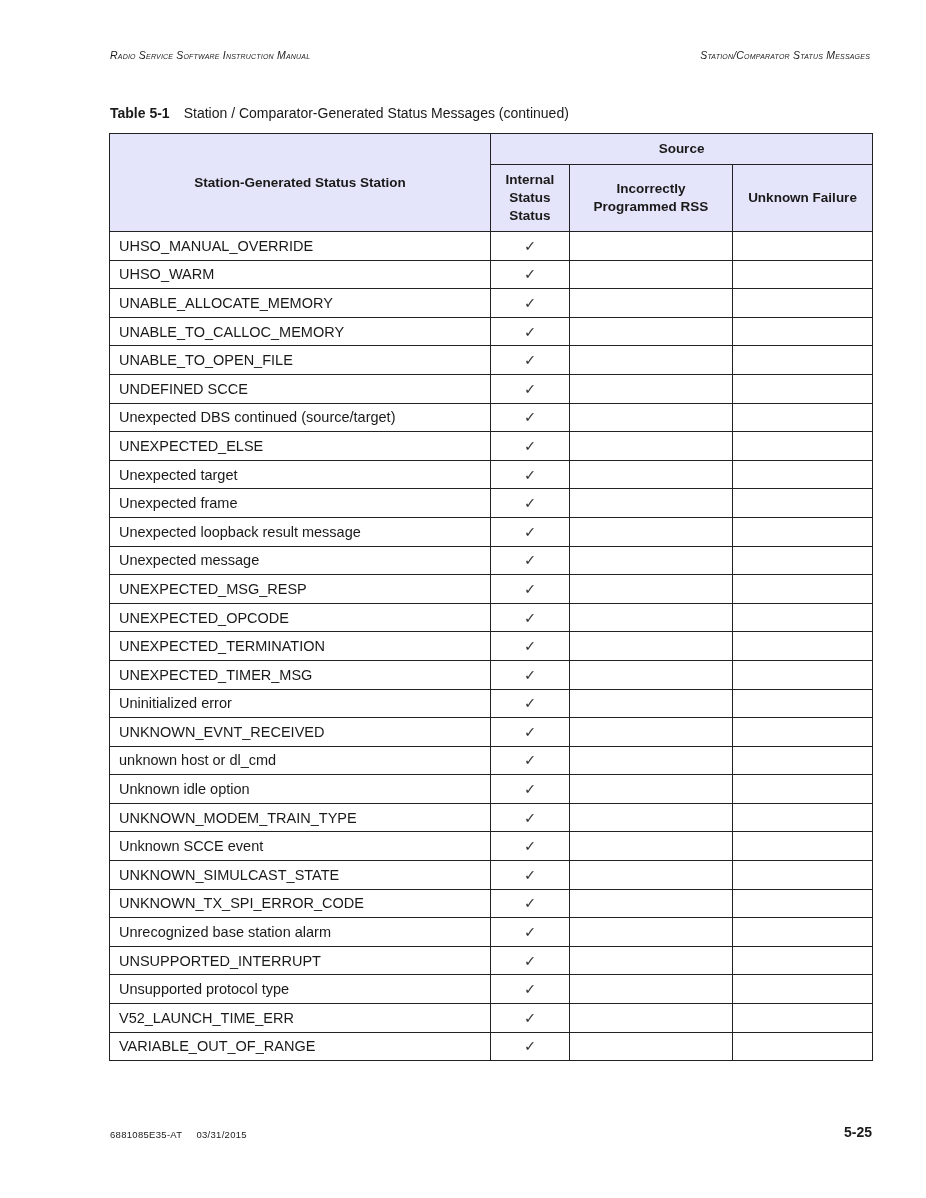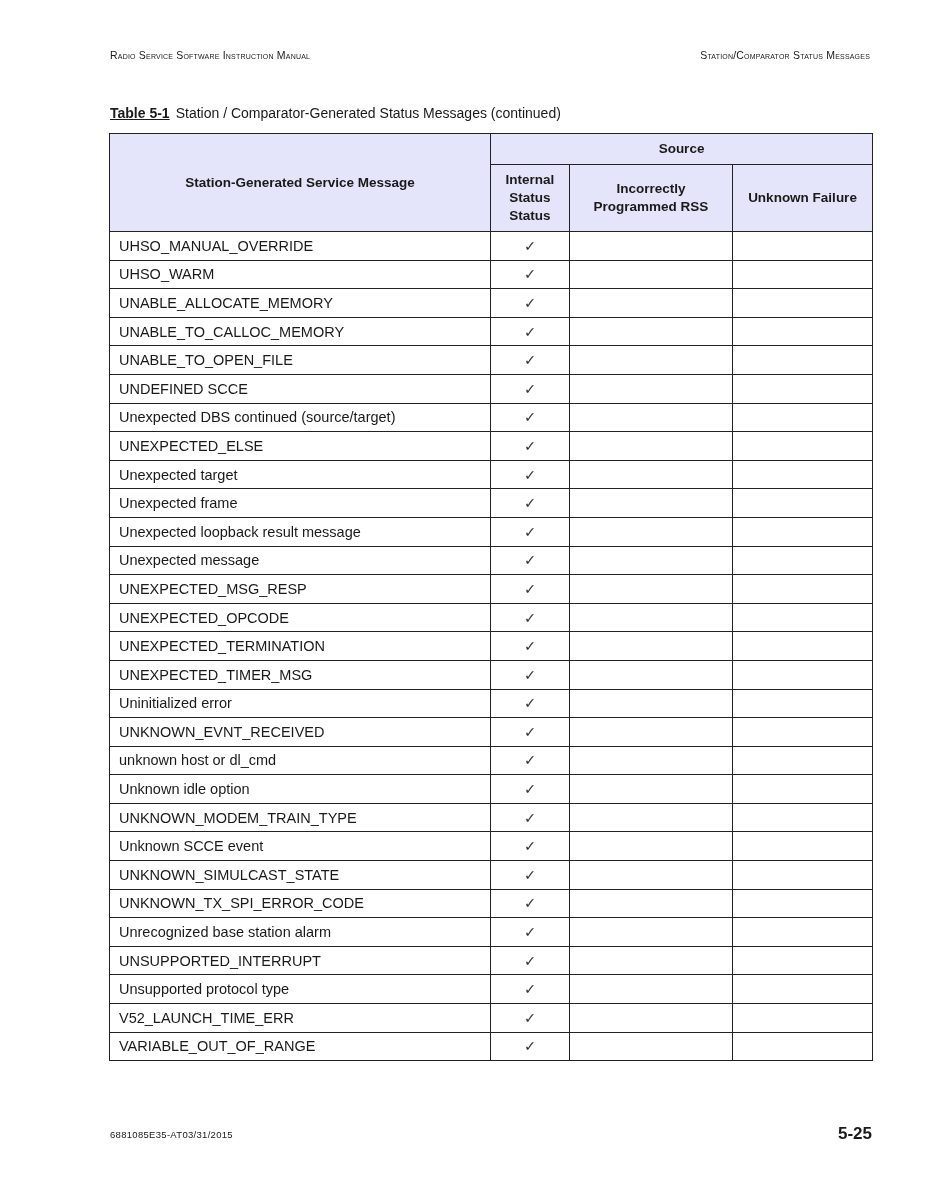--- a/index.html
+++ b/index.html
@@ -1,54 +1,54 @@
 <!DOCTYPE html>
 <html><head>
 <meta charset="utf-8">
 <style>
   html, body { margin: 0; padding: 0; background: #ffffff; }
   body { width: 926px; height: 1198px; position: relative; overflow: hidden; font-family: "Liberation Sans", sans-serif; color: #1a1a1a; }
-  .running-header { position: absolute; top: 49px; font-size: 10.5px; letter-spacing: 0.2px; font-variant: small-caps; }
+  .running-header { position: absolute; top: 49px; font-size: 10.5px; letter-spacing: 0.2px; font-variant: small-caps; font-style: italic; }
   .running-header.left { left: 110px; }
   .running-header.right { right: 56px; }
   .table-caption { position: absolute; left: 110px; top: 105px; font-size: 14px; }
-  .table-caption b { font-weight: bold; margin-right: 6px; text-decoration: underline; }
+  .table-caption b { font-weight: bold; margin-right: 14px; }
   table.status { position: absolute; left: 109px; top: 133px; width: 763px; border-collapse: collapse; table-layout: fixed; }
   table.status th, table.status td { border: 1.2px solid #222; }
   table.status th { background: #e4e4fa; font-weight: bold; font-size: 13.5px; line-height: 18px; text-align: center; vertical-align: middle; padding: 0 4px; }
   table.status th.source { height: 30px; }
   table.status th.sub { height: 66px; }
   table.status td { height: 27.6px; padding: 0; font-size: 14.5px; }
   td.msg { font-family: Liberation Sans, sans-serif; padding-left: 9px !important; white-space: nowrap; }
   td.chk { text-align: center; font-family: "DejaVu Sans", sans-serif; font-size: 12px; color: #333; }
   col.c1 { width: 381px; } col.c2 { width: 79px; } col.c3 { width: 163px; } col.c4 { width: 140px; }
   .footer-left { position: absolute; left: 110px; top: 1129px; font-size: 9.5px; letter-spacing: 0.3px; }
-  .footer-left span + span { }
-  .footer-right { position: absolute; right: 54px; top: 1124px; font-size: 17px; font-weight: bold; }
+  .footer-left span + span { margin-left: 14px; }
+  .footer-right { position: absolute; right: 54px; top: 1124px; font-size: 14px; font-weight: bold; }
 </style>
 </head>
 <body>
 
 <div class="running-header left">Radio Service Software Instruction Manual</div>
 <div class="running-header right">Station/Comparator Status Messages</div>
 
 <div class="table-caption">
   <b>Table 5-1</b><span>Station / Comparator-Generated Status Messages (continued)</span>
 </div>
 
 <table class="status">
   <colgroup>
       <col class="c1">
       <col class="c2">
       <col class="c3">
       <col class="c4">
     </colgroup>
   <thead>
     <tr>
-      <th rowspan="2"><span>Station-Generated Service Message</span></th>
+      <th rowspan="2"><span>Station-Generated Status Station</span></th>
       <th colspan="3" class="source">Source</th>
     </tr>
     <tr>
       <th class="sub">Internal Status Status</th>
       <th class="sub">Incorrectly Programmed RSS</th>
       <th class="sub">Unknown Failure</th>
     </tr>
   </thead>
   <tbody id="rows">
       <tr>

